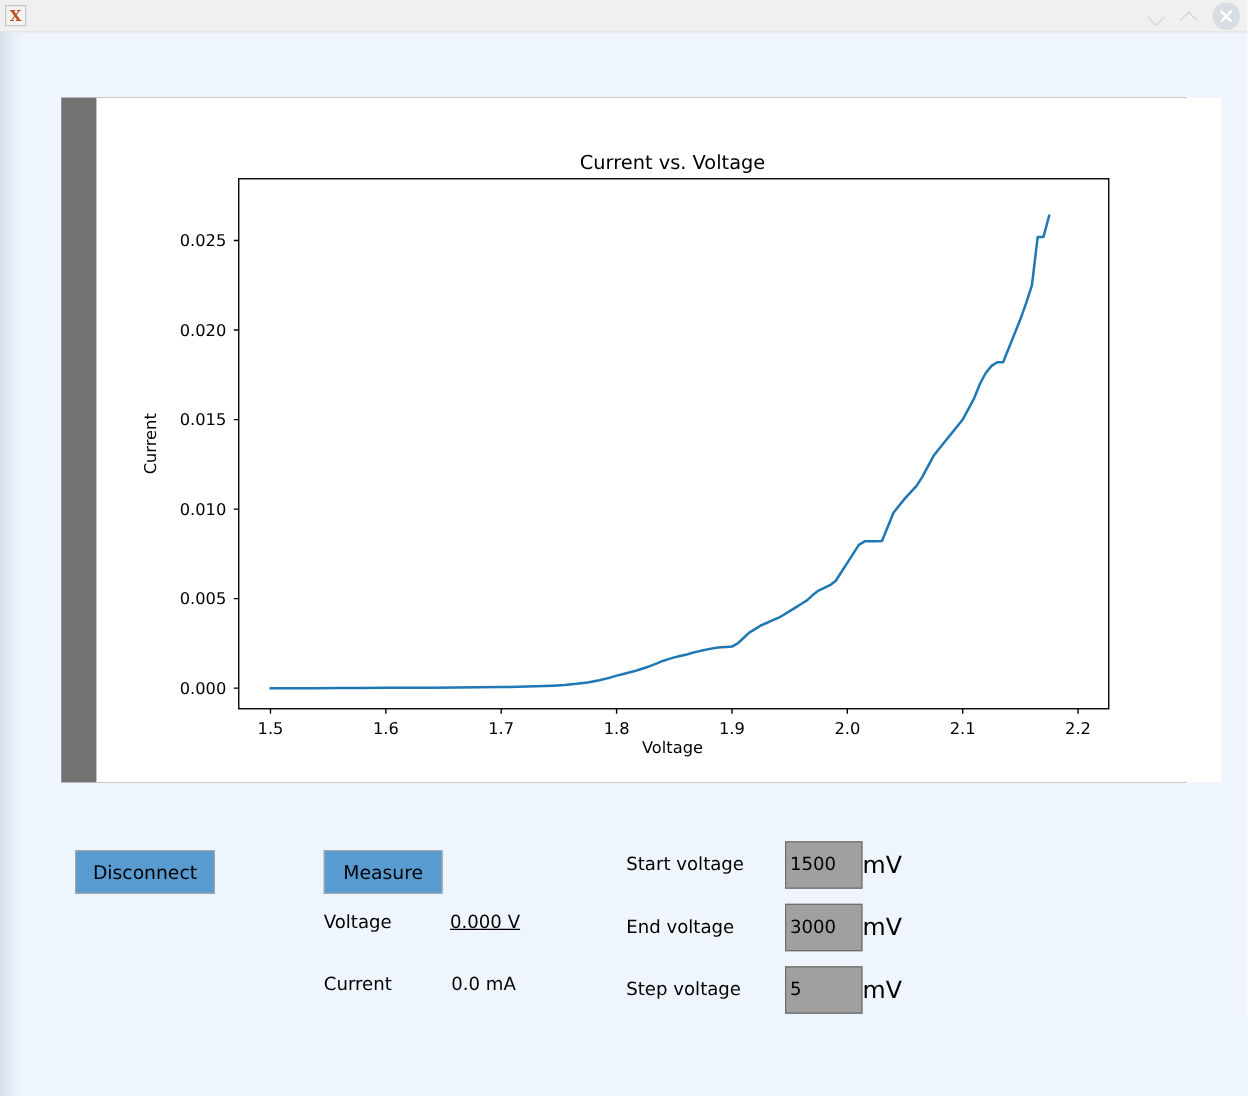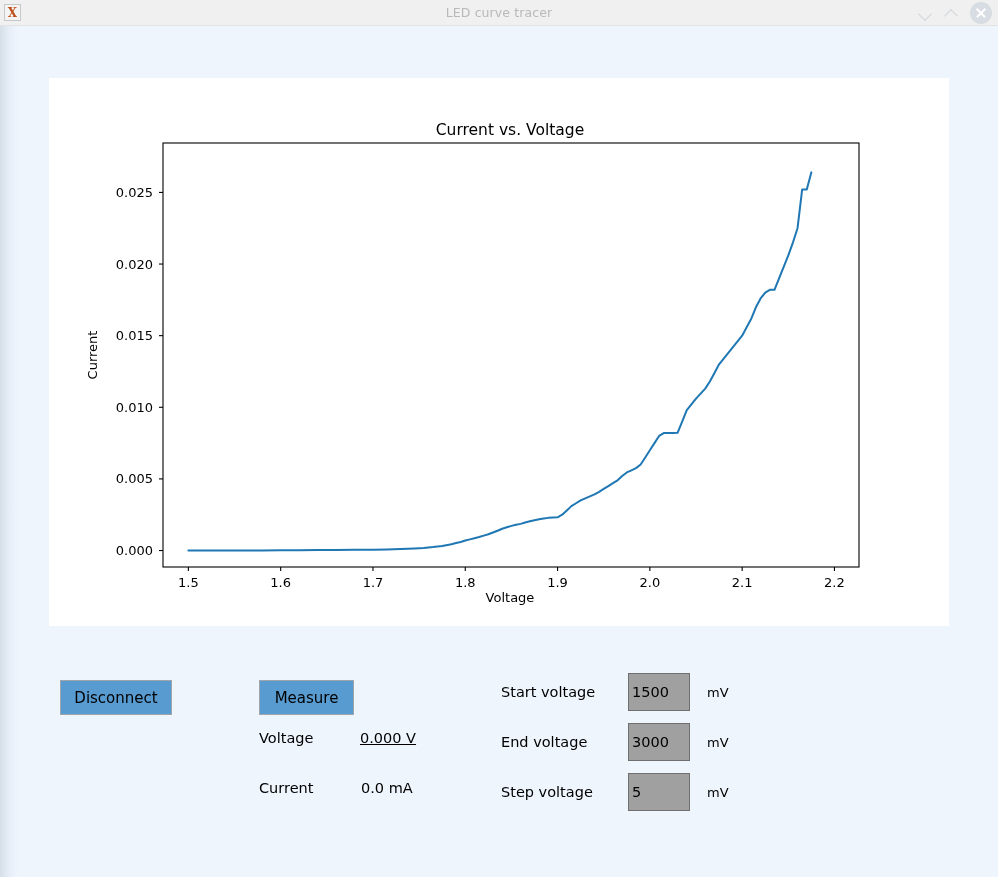--- a/index.html
+++ b/index.html
@@ -96,21 +96,22 @@
     width: 18px; height: 851px;
     background: linear-gradient(to right, #d6dfe8 0%, #e7eef7 55%, #eff5fd 100%);
     pointer-events: none;
   }
 
   
   .plot-card {
     position: absolute;
     left: 49px; top: 78px;
     width: 900px; height: 548px;
-    background: #7dd3fc;
+    background: #737373;
+    padding-left: 28px;
   }
 
   .plot-svg { display: block; }
 
   
   .controls { position: absolute; left: 0; top: 626px; width: 964px; height: 251px; }
 
   .btn {
     position: absolute;
     background: #589bd0;
@@ -150,37 +151,35 @@
     height: 26px;
     background: #a0a0a0;
     border: 1px solid #6f6f6f;
     font-size: 14.5px;
     font-family: "DejaVu Sans", "Liberation Sans", sans-serif;
     color: #000;
     padding: 18px 3px;
     outline: none;
   }
   .field-row .unit {
-    margin-left: 17px;
-    font-size: 13px;
+    font-size: 19px;
     color: #000;
   }
   .fr0 { top: 51px; justify-content: space-between; }
   .fr1 { top: 101px; justify-content: space-between; }
   .fr2 { top: 151px; }
   .fr3 { top: 201px; }
 
   text { font-family: "DejaVu Sans", "Liberation Sans", sans-serif; }
 </style>
 </head>
 <body>
 
 <div class="titlebar">
   <div class="tb-app-icon">X</div>
-  <div class="tb-title">LED curve tracer</div>
   <div class="tb-controls">
     <div class="tb-chev"></div>
     <div class="tb-chev up"></div>
     <div class="tb-close"></div>
   </div>
 </div>
 
 <div class="left-edge"></div>
 
 <div class="plot-card">

